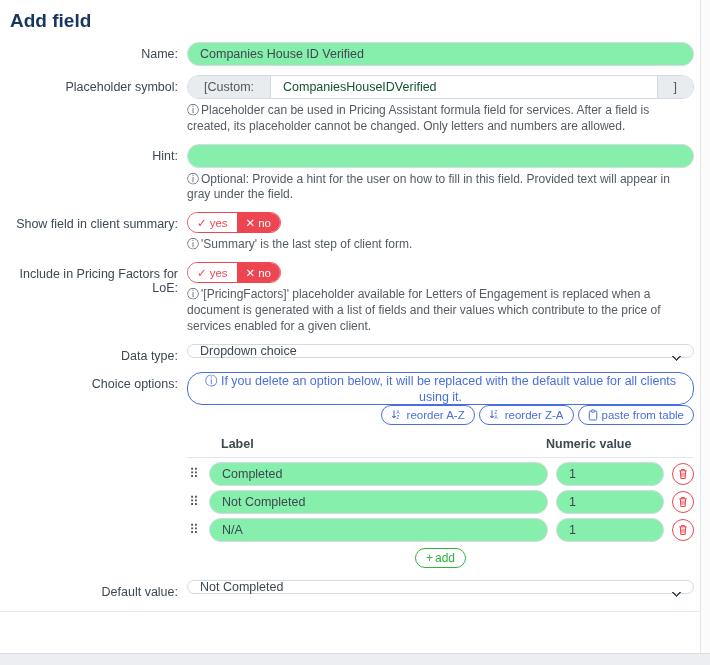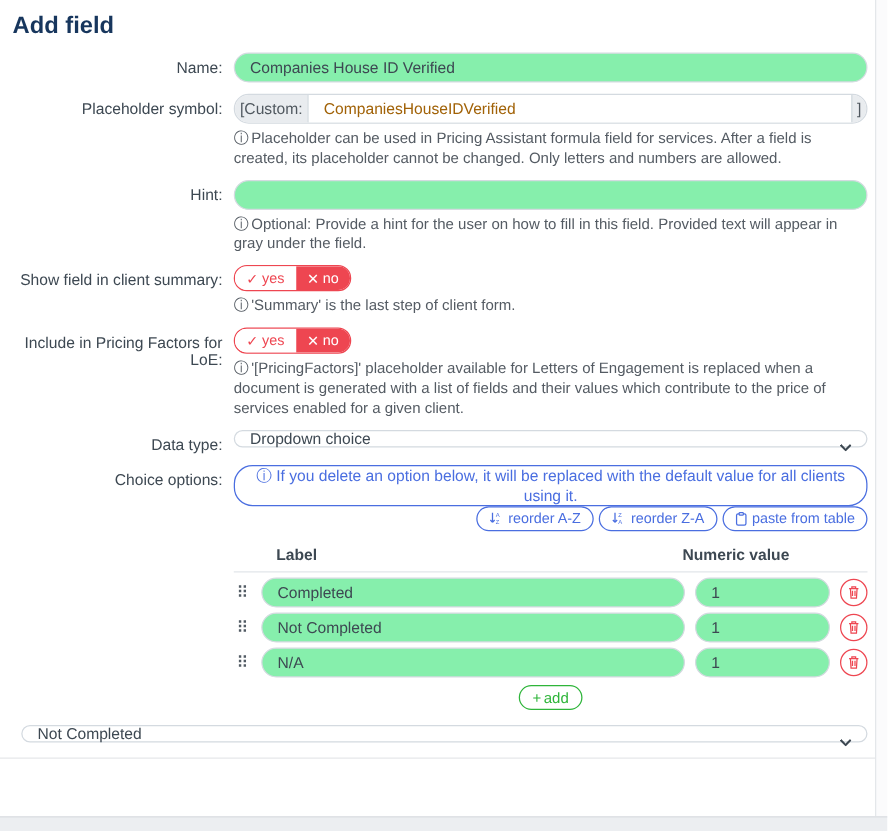--- a/index.html
+++ b/index.html
@@ -16,24 +16,24 @@
   .row { display:flex; align-items:flex-start; margin-bottom:9px; }
   .lbl { width:170px; flex:none; text-align:right; font-size:12.5px; color:#3d4852; padding-top:5px; }
   .ctl { flex:1; margin-left:9px; min-width:0; }
 
   .input {
     width:100%; height:24px; border:1px solid #d4dae0; border-radius:12px;
     padding:0 12px; font-size:12.5px; color:#3d4852; font-family:Liberation Sans, sans-serif;
     outline:none; background:#86efac; display:block;
   }
   .group { display:flex; border:1px solid #d4dae0; border-radius:12px; overflow:hidden; height:24px; background:#fff; }
-  .group .addon { background:#e9ecef; color:#50585f; font-size:12.5px; display:flex; align-items:center; padding:0 4px; flex:none; }
+  .group .addon { background:#e9ecef; color:#50585f; font-size:12.5px; display:flex; align-items:center; padding:0 16px; flex:none; }
   .group .addon.left  { border-right:1px solid #d4dae0; }
   .group .addon.right { border-left:1px solid #d4dae0; }
-  .group input { border:none; flex:1; min-width:0; padding:0 12px; font-size:12.5px; color:#a16207; font-family:inherit; outline:none; }
+  .group input { border:none; flex:1; min-width:0; padding:0 12px; font-size:12.5px; color:#14532d; font-family:inherit; outline:none; }
 
   .info { font-size:12px; color:#545b63; margin-top:4px; line-height:1.32; }
   .info .i-ic { margin-right:2px; }
 
   .toggle { display:inline-flex; border:1px solid #ee4651; border-radius:11px; overflow:hidden; height:21px; font-size:11.5px; background:#fff; }
   .toggle .opt { display:flex; align-items:center; padding:0 9px; gap:3px; cursor:pointer; }
   .toggle .opt.yes { color:#ee4651; background:#fff; }
   .toggle .opt.no  { color:#fff;    background:#ee4651; }
 
   .select { position:relative; height:14px; border:1px solid #d4dae0; border-radius:13px; display:flex; align-items:center;
@@ -229,20 +229,21 @@
 
         <button class="add-btn">
           <span>+</span>
           <span>add</span>
         </button>
       </div>
     </div>
   </div>
 
   <div class="row default-row">
+    <div class="lbl">Default value:</div>
     <div class="ctl">
       <div class="select">
         <span>Not Completed</span>
         <span class="chev"></span>
       </div>
     </div>
   </div>
 
   <hr class="hr">
 

